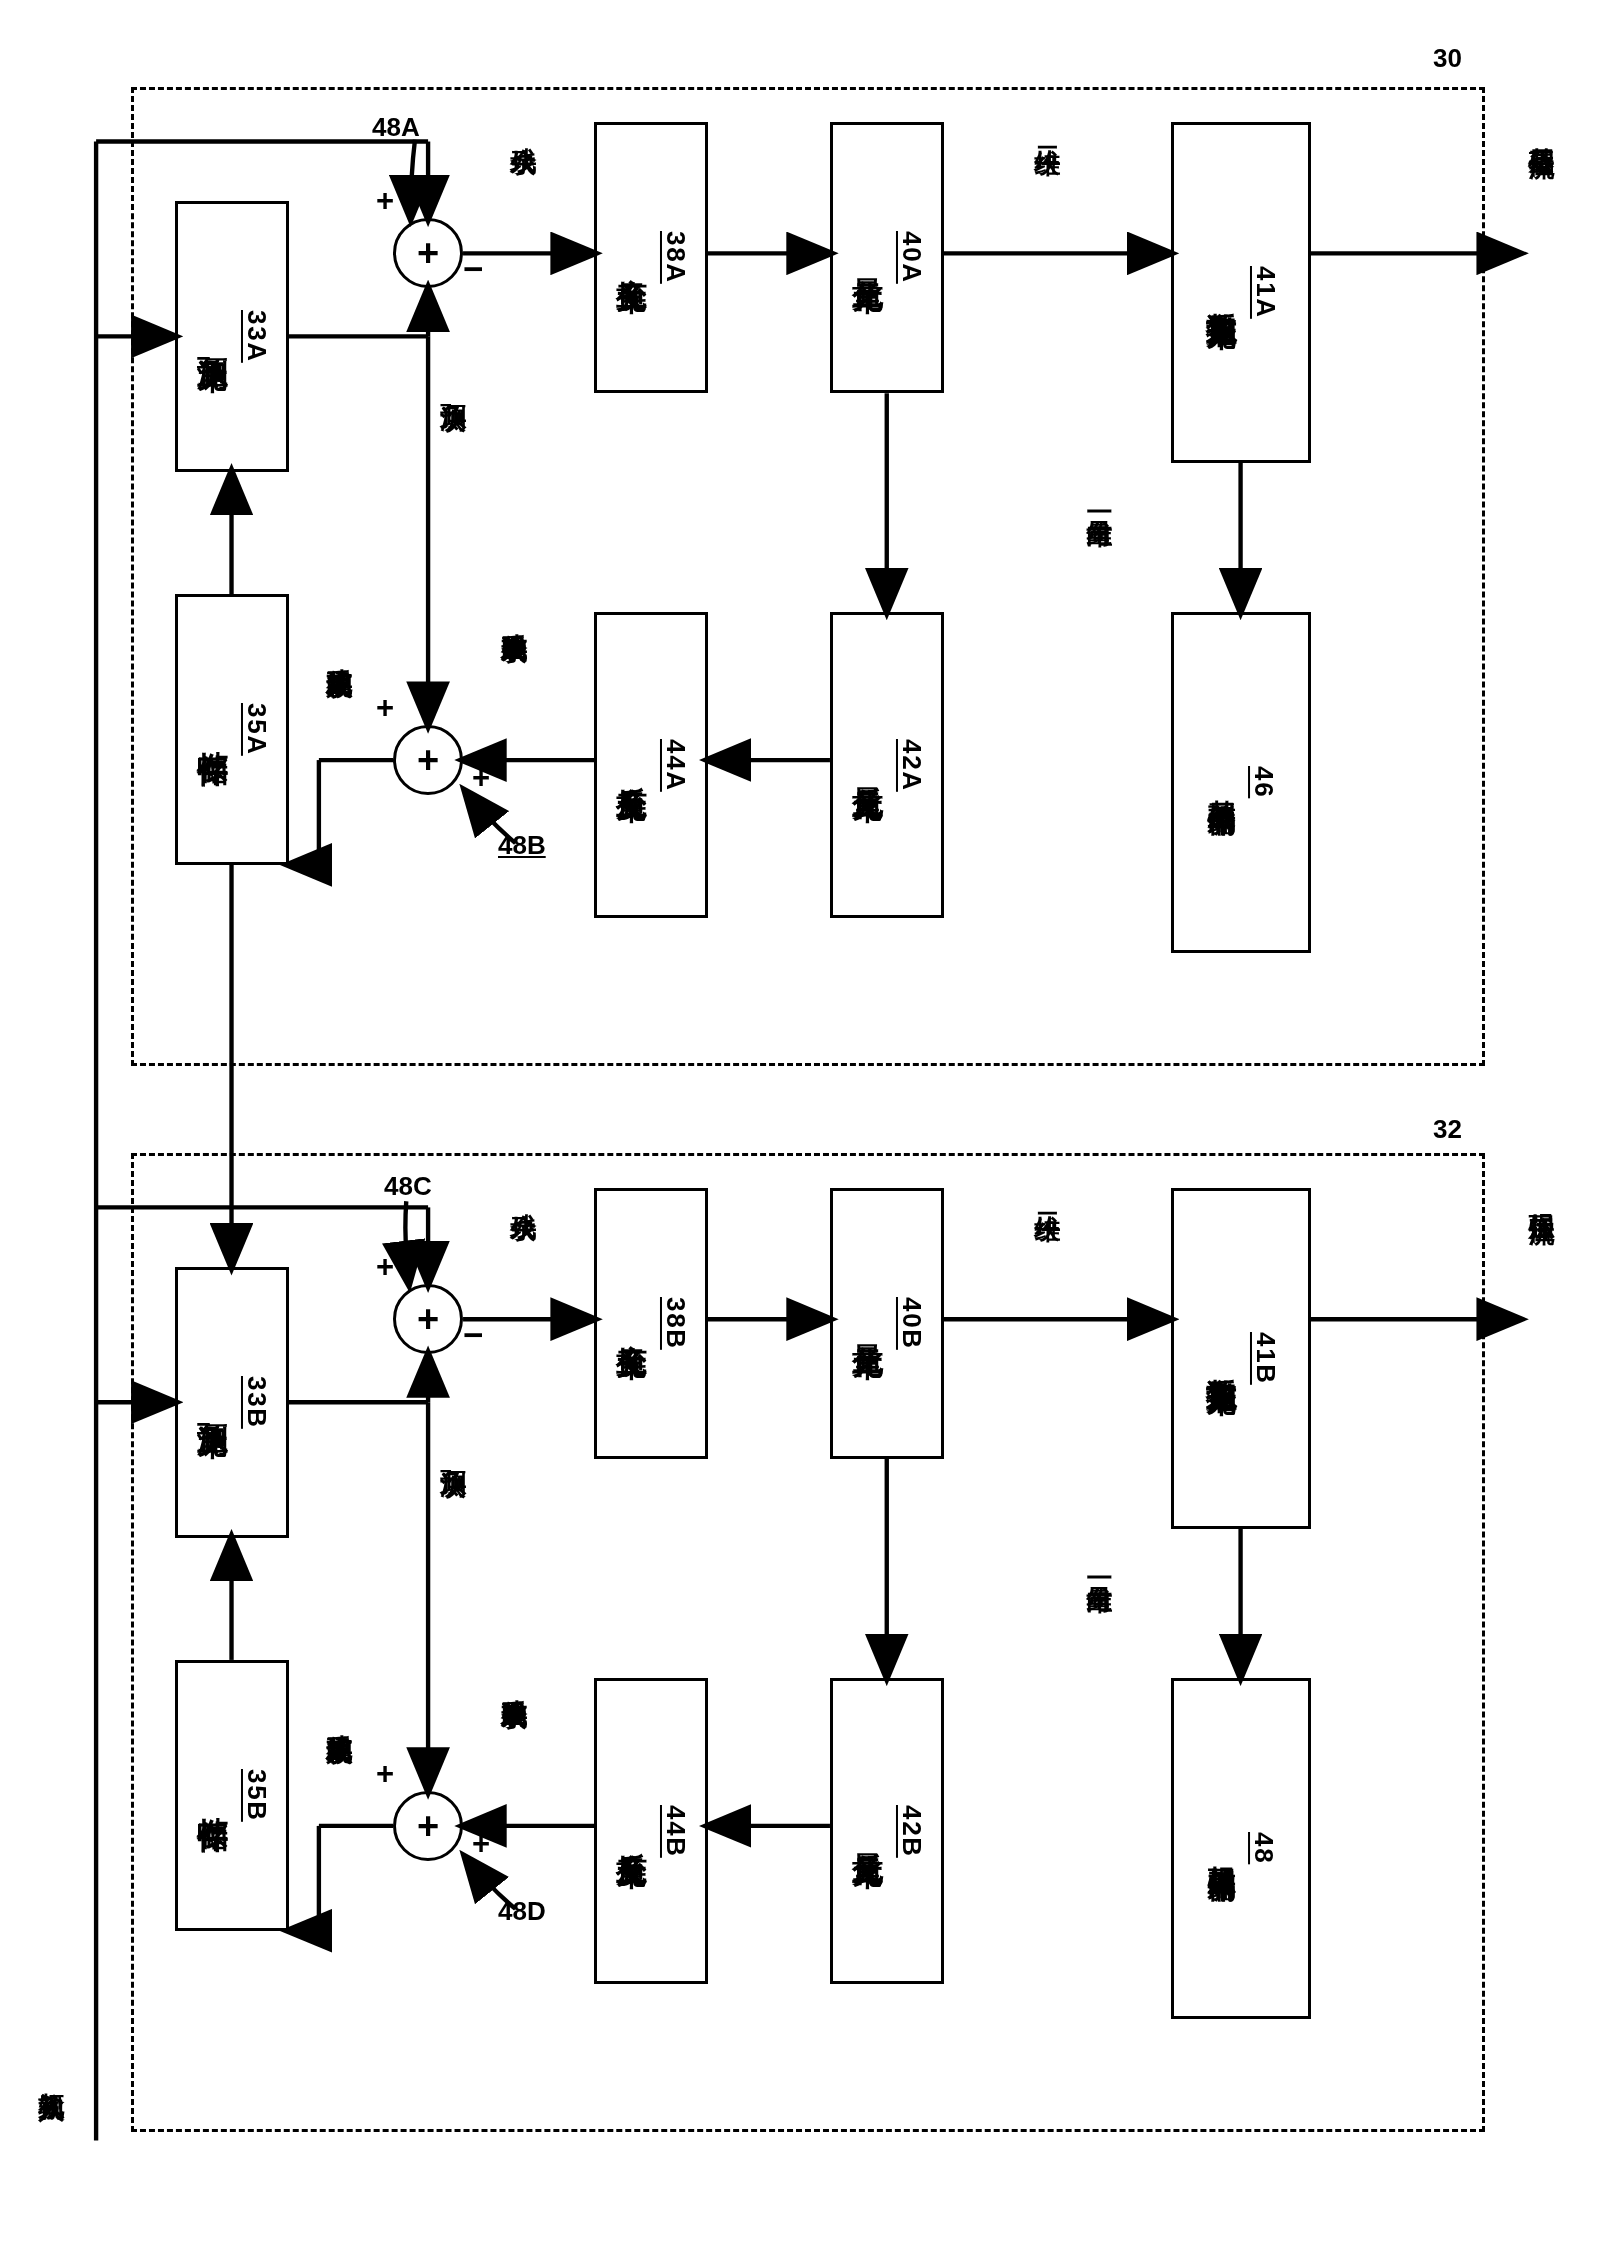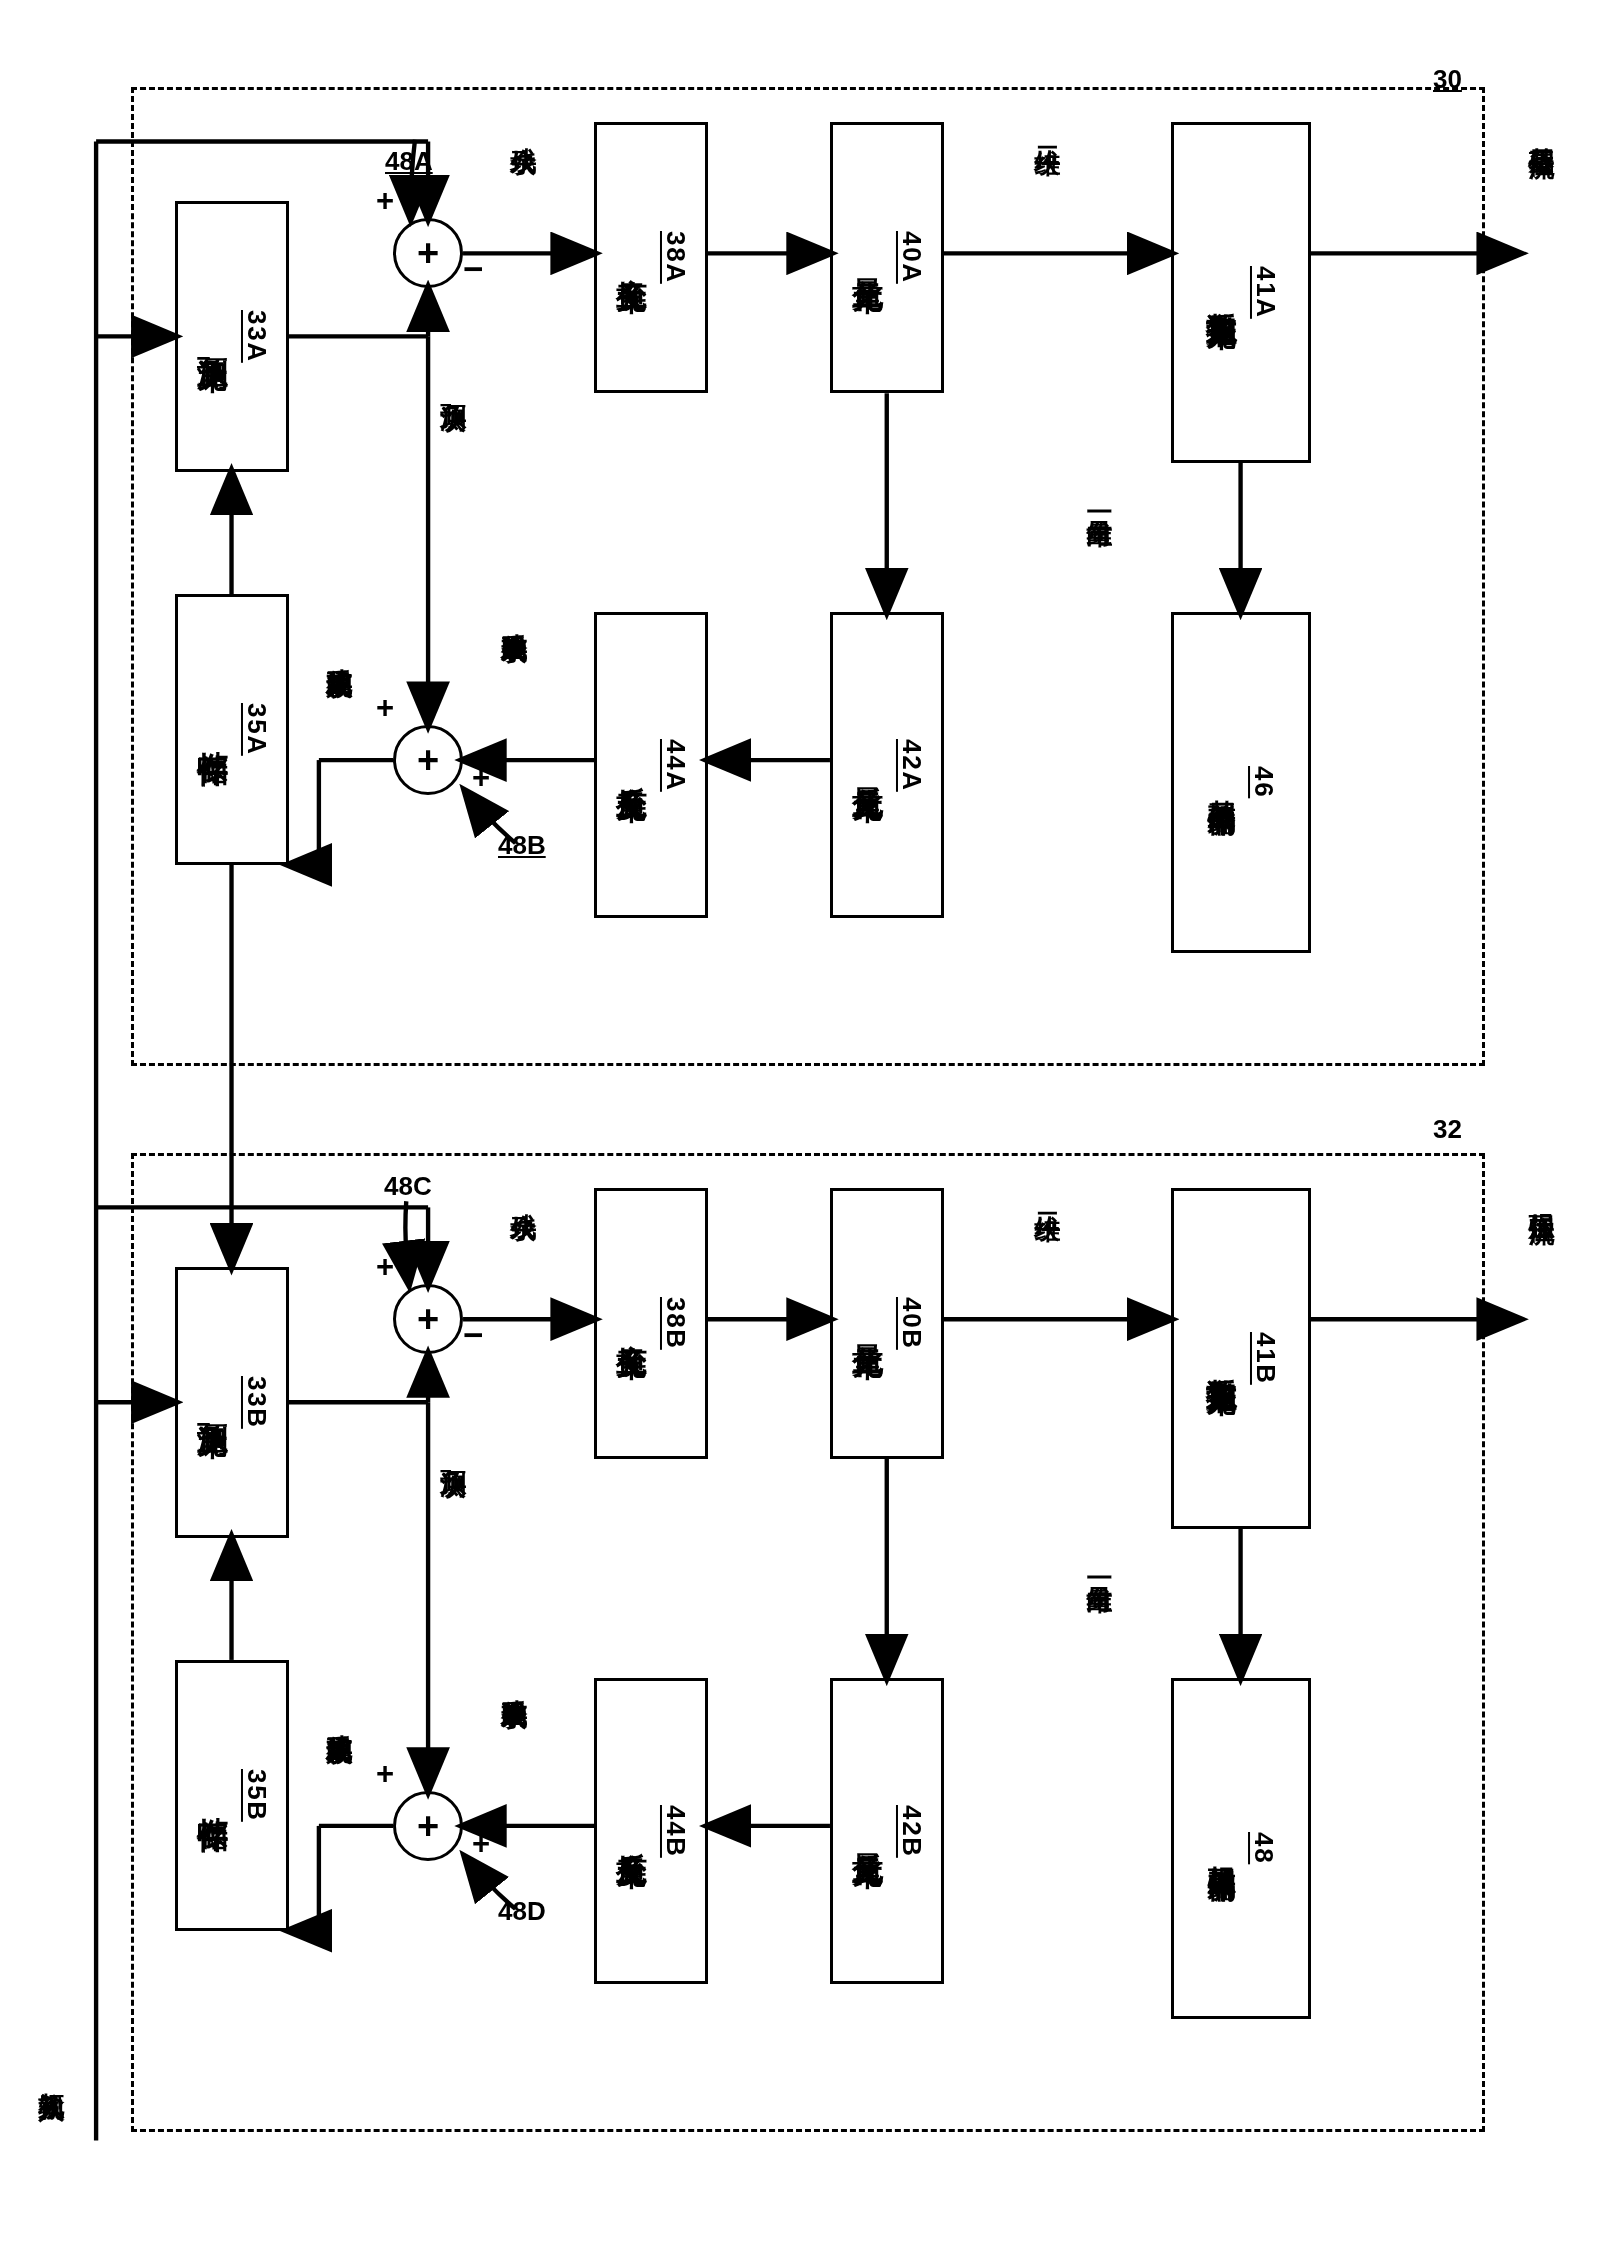--- a/index.html
+++ b/index.html
@@ -17,21 +17,21 @@
     .arrow-line { stroke: #000; stroke-width: 5; fill: none; }
   </style>
 </head>
 <body>
 
 <div class="container">
 
   <div class="label" style="left: 35px; top: 2071px;">视频输入</div>
 
   <div class="dashed-box" style="left: 131px; top: 87px; width: 1354px; height: 979px;"></div>
-  <div class="hlabel" style="left: 1433px; top: 64px; text-decoration: underline;">30</div>
+  <div class="hlabel" style="left: 1433px; top: 43px; ">30</div>
 
   <div class="dashed-box" style="left: 131px; top: 1153px; width: 1354px; height: 979px;"></div>
   <div class="hlabel" style="left: 1433px; top: 1114px; ">32</div>
 
   <div class="block" style="left: 175px; top: 201px; width: 114px; height: 271px;">
     <div class="block-row">
       <span class="vtext">预测单元</span>
       <span class="ref">33A</span>
     </div>
   </div>
@@ -150,21 +150,21 @@
   <div class="label" style="left: 507px; top: 1193px;">残余块</div>
   <div class="label" style="left: 437px; top: 1450px;">预测块</div>
   <div class="label" style="left: 498px; top: 1678px;">重建的残余块</div>
   <div class="label" style="left: 323px; top: 1713px;">重建的视频块</div>
   <div class="label" style="left: 1031px; top: 1193px;">二维块</div>
   <div class="label" style="left: 1083px; top: 1564px;">一维向量</div>
 
   <div class="label" style="left: 1525px; top: 127px;">基础层位流</div>
   <div class="label" style="left: 1525px; top: 1193px;">加强层位流</div>
 
-  <div class="hlabel" style="left: 385px; top: 112px; text-decoration: underline; margin-top: 34px;">48A</div>
+  <div class="hlabel" style="left: 372px; top: 112px; ">48A</div>
   <div class="hlabel" style="left: 498px; top: 830px; text-decoration: underline;">48B</div>
   <div class="hlabel" style="left: 384px; top: 1171px; ">48C</div>
   <div class="hlabel" style="left: 498px; top: 1896px; ">48D</div>
 
   <div class="hlabel" style="left: 376px; top: 183px; font-size:31px;">+</div>
   <div class="hlabel" style="left: 463px; top: 249px; font-size:35px;">−</div>
   <div class="hlabel" style="left: 376px; top: 690px; font-size:31px;">+</div>
   <div class="hlabel" style="left: 472px; top: 760px; font-size:31px;">+</div>
   <div class="hlabel" style="left: 376px; top: 1249px; font-size:31px;">+</div>
   <div class="hlabel" style="left: 463px; top: 1315px; font-size:35px;">−</div>

